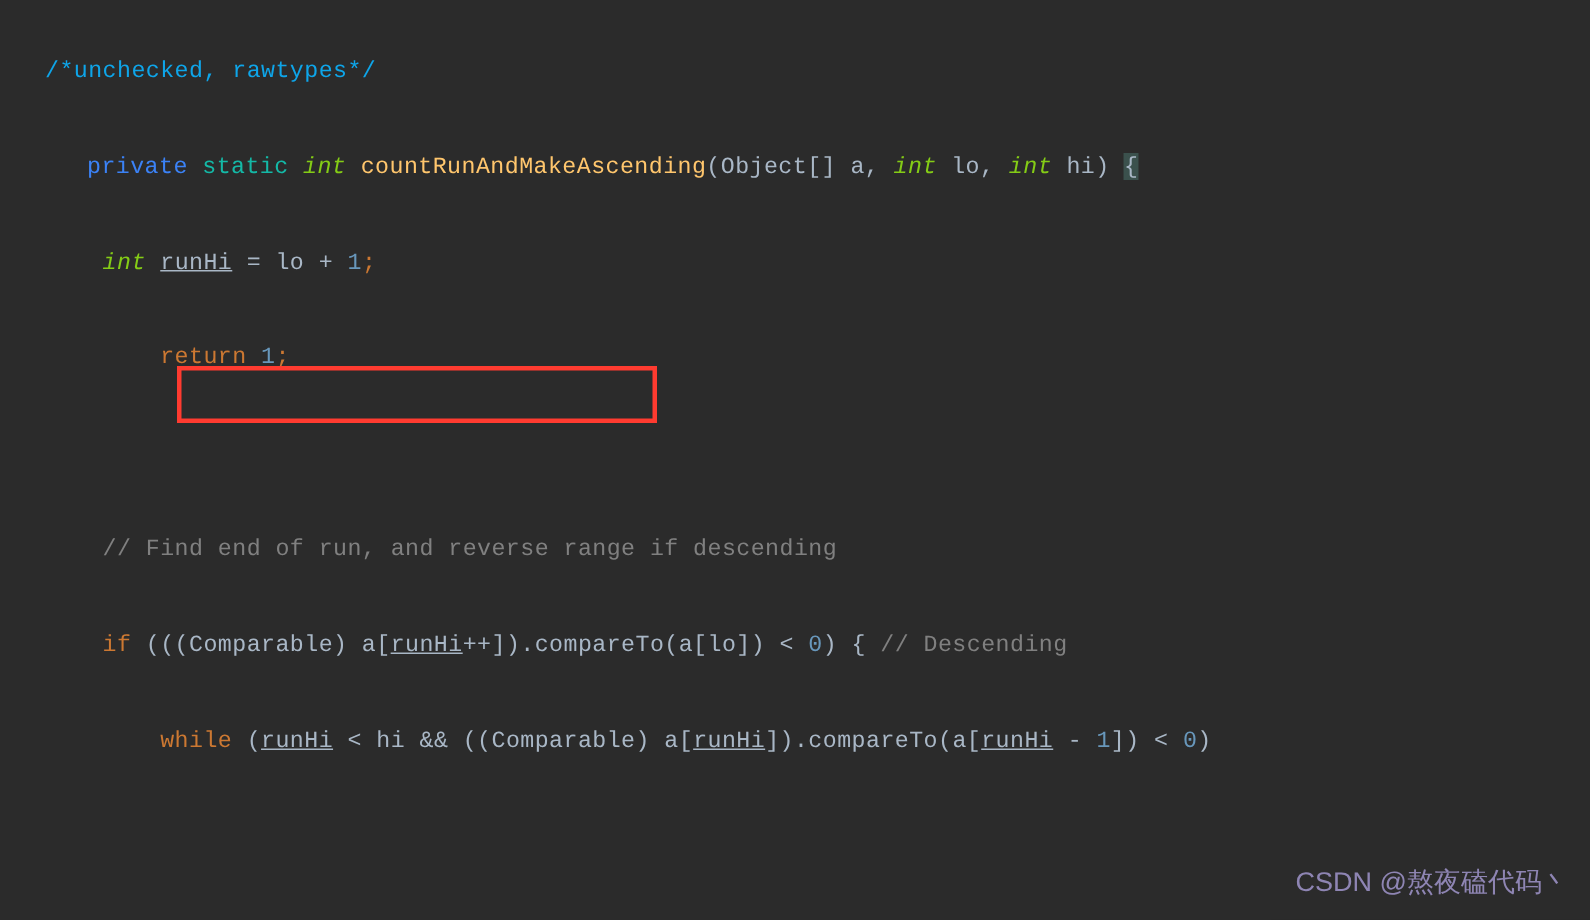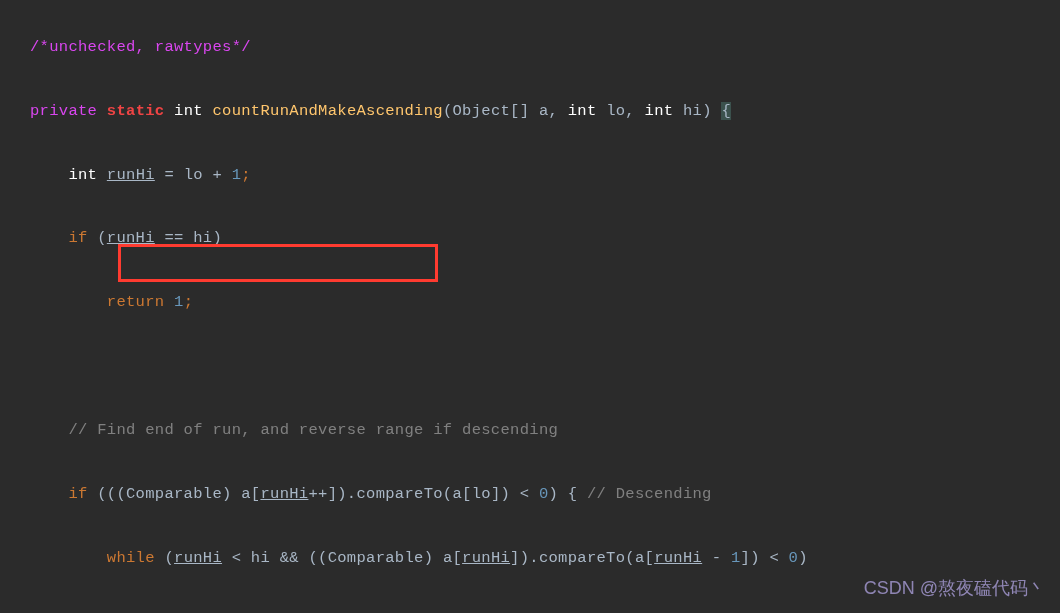--- a/index.html
+++ b/index.html
@@ -13,30 +13,30 @@
       height: 613px;
       overflow: hidden;
       position: relative;
       padding-top: 0px;
     }
     .code-area {
       padding: 0 0 0 30px;
       white-space: pre;
       letter-spacing: 0.3px;
     }
-    .kw-private { color: #d946ef; }
-    .kw-static { color: #ef4444; font-weight: bold; }
-    .kw-int { color: #ffffff; }
+    .kw-private { color: #3b82f6; margin-left: 28px; }
+    .kw-static { color: #14b8a6; }
+    .kw-int { color: #84cc16; font-style: italic; }
     .kw-if { color: #cc7832; }
     .kw-while { color: #cc7832; }
     .kw-return { color: #cc7832; }
     .kw-assert { color: #cc7832; }
     .method-name { color: #ffc66d; }
     .comment { color: #808080; }
-    .comment-top { color: #d946ef; }
+    .comment-top { color: #0ea5e9; }
     .underline { text-decoration: underline; text-decoration-color: #a9b7c6; text-align: right; }
     .num { color: #6897bb; }
     .brace-highlight { background: #3b514d; color: #a9b7c6; }
     .punct { color: #cc7832; }
     .red-box {
       position: absolute;
       border: 3px solid #ff3b30;
       left: 118px;
       top: 244px;
       width: 320px;
@@ -53,21 +53,20 @@
       opacity: 0.65;
     }
   </style>
 </head>
 <body>
 
 <div class="code-area">
 <div><span class="comment-top">/*unchecked, rawtypes*/</span></div>
 <div><span class="kw-private">private</span> <span class="kw-static">static</span> <span class="kw-int">int</span> <span class="method-name">countRunAndMakeAscending</span><span>(Object[] a, </span><span class="kw-int">int</span><span> lo, </span><span class="kw-int">int</span><span> hi) </span><span class="brace-highlight">{</span></div>
 <div>    <span class="kw-int">int</span> <span class="underline">runHi</span><span> = lo + </span><span class="num">1</span><span class="punct">;</span></div>
-<div>    <span class="kw-if">if</span><span> (</span><span class="underline">runHi</span><span> == hi)</span></div>
 <div>        <span class="kw-return">return</span><span> </span><span class="num">1</span><span class="punct">;</span></div>
 <div> </div>
 <div>    <span class="comment">// Find end of run, and reverse range if descending</span></div>
 <div>    <span class="kw-if">if</span><span> (((Comparable) a[</span><span class="underline">runHi</span><span>++]).compareTo(a[lo]) &lt; </span><span class="num">0</span><span>) { </span><span class="comment">// Descending</span></div>
 <div>        <span class="kw-while">while</span><span> (</span><span class="underline">runHi</span><span> &lt; hi &amp;&amp; ((Comparable) a[</span><span class="underline">runHi</span><span>]).compareTo(a[</span><span class="underline">runHi</span><span> - </span><span class="num">1</span><span>]) &lt; </span><span class="num">0</span><span>)</span></div>
 
 
 
 
 

